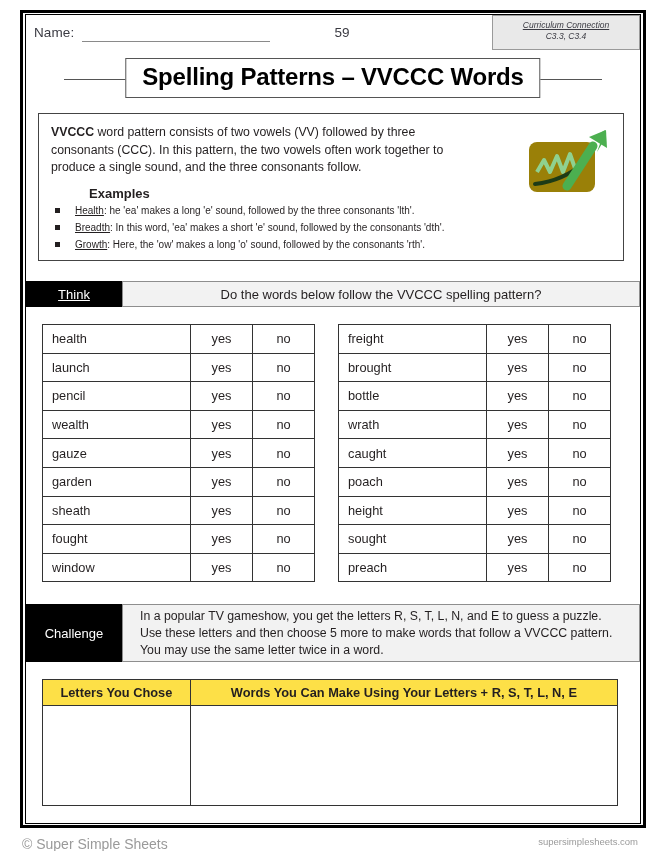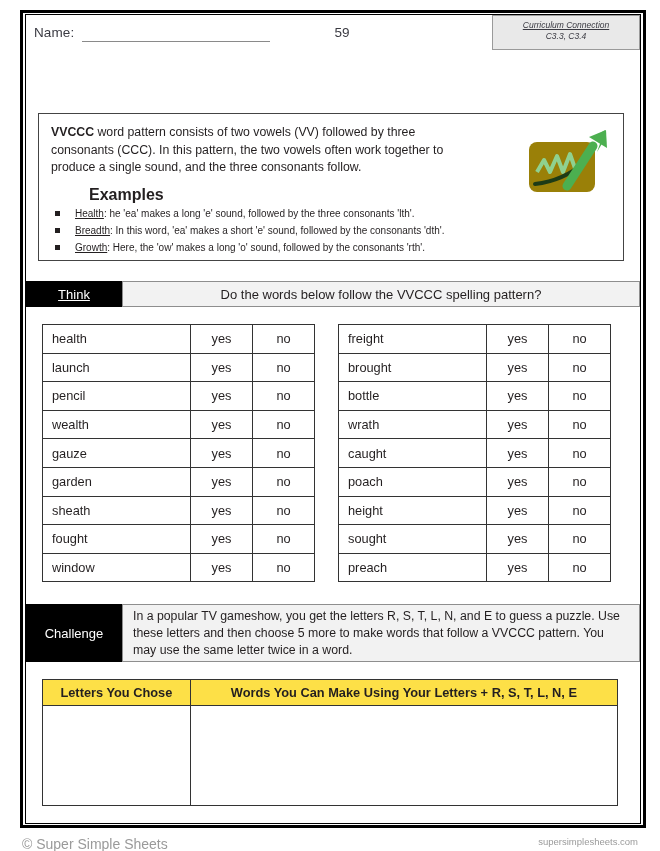--- a/index.html
+++ b/index.html
@@ -123,21 +123,21 @@
     padding: 10px 12px;
   }
   .info-para {
     font-size: 12.3px;
     line-height: 17.5px;
     color: #231f20;
     width: 430px;
   }
   .info-para b { font-weight: bold; }
   .examples-head {
-    font-size: 16px;
+    font-size: 13px;
     font-weight: bold;
     margin-top: 9px;
     margin-bottom: 1px;
     padding-left: 38px;
   }
   .ex-list { list-style: none; }
   .ex-item {
     font-size: 10px;
     line-height: 17px;
     position: relative;
@@ -188,21 +188,21 @@
   #think-row { left: 26px; top: 281px; width: 614px; height: 26px; }
   #think-row .sec-label { width: 96px; text-decoration: underline; }
   #think-row .sec-body { left: 96px; width: 518px; }
 
   #challenge-row { left: 26px; top: 604px; width: 614px; height: 58px; }
   #challenge-row .sec-label { width: 96px; }
   #challenge-row .sec-body {
     left: 96px; width: 518px;
     justify-content: flex-start;
     align-items: center;
-    padding: 4px 10px;
+    padding: 4px 17px;
     text-align: left;
   }
   .challenge-text {
     font-size: 12.3px;
     line-height: 17px;
   }
 
   
   .word-table {
     position: absolute;
@@ -271,20 +271,26 @@
   <div class="header">
     <span class="name-label">Name:</span>
     <div class="name-line"></div>
     <span class="page-num">59</span>
     <div class="curriculum-box">
       <span class="curriculum-title">Curriculum Connection</span>
       <span class="curriculum-code">C3.3, C3.4</span>
     </div>
   </div>
 
+  <div class="title-band">
+    <div class="title-rule"></div>
+    <div class="title-box">
+      <span class="title-text">Spelling Patterns – VVCCC Words</span>
+    </div>
+  </div>
 
   <div class="info-box">
     <p class="info-para">
       <b>VVCCC</b><span> word pattern consists of two vowels (VV) followed by three consonants (CCC). In this pattern, the two vowels often work together to produce a single sound, and the three consonants follow.</span>
     </p>
     <div class="examples-head">Examples</div>
     <ul class="ex-list">
       <li class="ex-item">
         <span class="ex-bullet"></span>
         <span class="ex-word">Health</span><span>: he 'ea' makes a long 'e' sound, followed by the three consonants 'lth'.</span>

